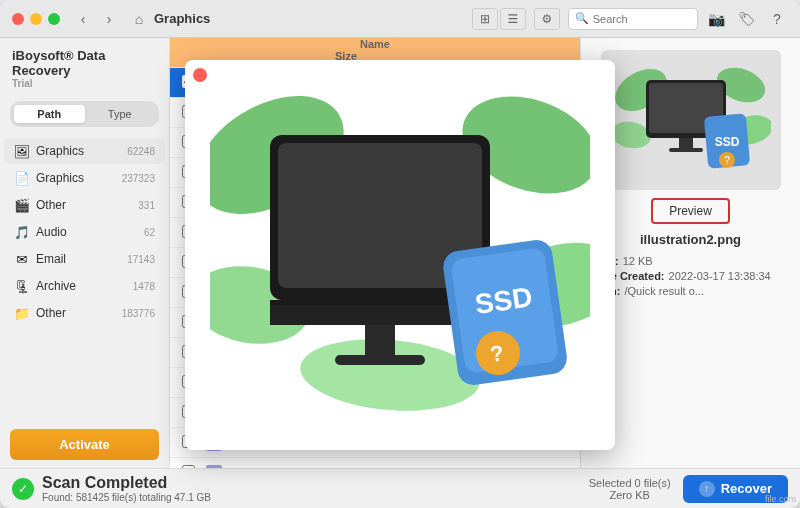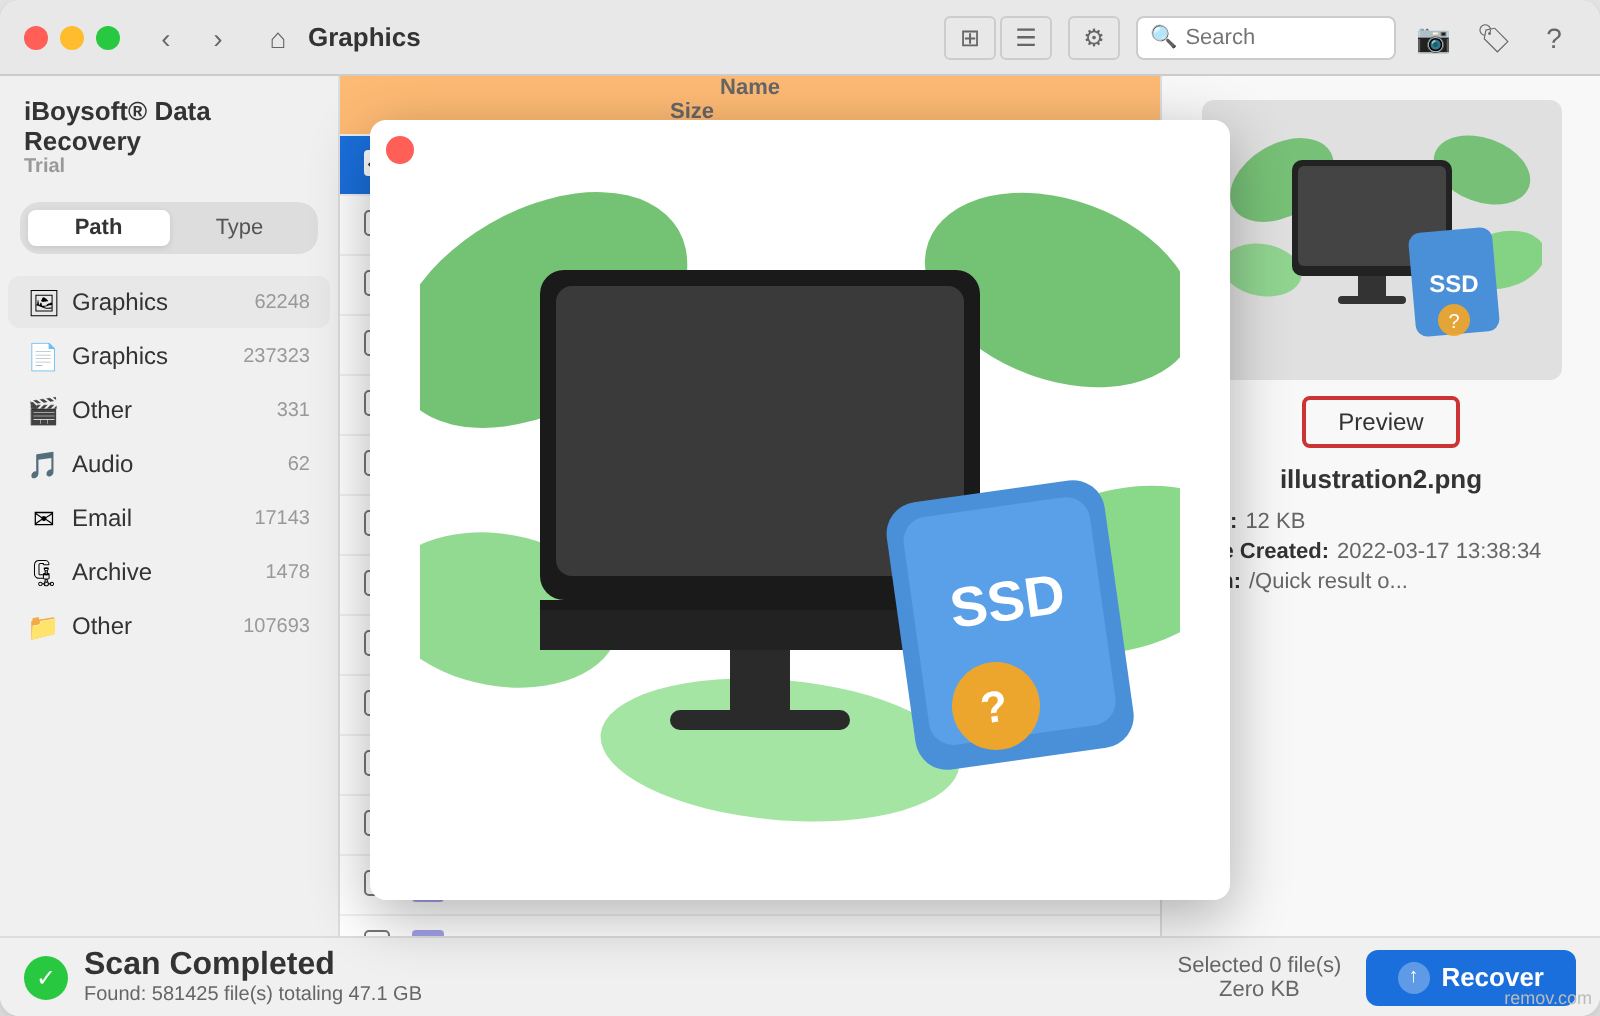--- a/index.html
+++ b/index.html
@@ -557,24 +557,27 @@
           <span class="sidebar-item-count">17143</span>
         </div>
         <div class="sidebar-item">
           <div class="sidebar-item-icon">🗜</div>
           <span class="sidebar-item-label">Archive</span>
           <span class="sidebar-item-count">1478</span>
         </div>
         <div class="sidebar-item">
           <div class="sidebar-item-icon">📁</div>
           <span class="sidebar-item-label">Other</span>
-          <span class="sidebar-item-count">107693</span>
-        </div>
-      </div>
-
+          <span class="sidebar-item-count">183776</span>
+        </div>
+      </div>
+
+      <div class="sidebar-activate">
+        <button class="activate-btn">Activate</button>
+      </div>
     </div>
 
     <div class="file-area">
       <div class="file-list-header">
         <div class="col-check"></div>
         <div class="col-icon"></div>
         <div class="col-name">Name</div>
         <div class="col-size">Size</div>
         <div class="col-date">Date Created</div>
         <div class="col-action">📋</div>
@@ -801,13 +804,13 @@
 
     <rect x="240" y="160" width="110" height="135" rx="16" fill="#4a90d9" transform="rotate(-8 295 227)"></rect>
     <rect x="248" y="168" width="94" height="115" rx="12" fill="#5aa0e9" transform="rotate(-8 295 227)"></rect>
     <text x="295" y="225" font-size="28" fill="white" text-anchor="middle" font-weight="bold" transform="rotate(-8 295 225)">SSD</text>
 
     <circle cx="288" cy="268" r="22" fill="#f5a623" opacity="0.95" transform="rotate(-8 288 268)"></circle>
     <text x="288" y="276" font-size="22" fill="white" text-anchor="middle" font-weight="bold" transform="rotate(-8 288 276)">?</text>
   </svg>
 </div>
 
-<div class="watermark">remov.com</div>
+<div class="watermark">file.com</div>
 
 </body></html>

